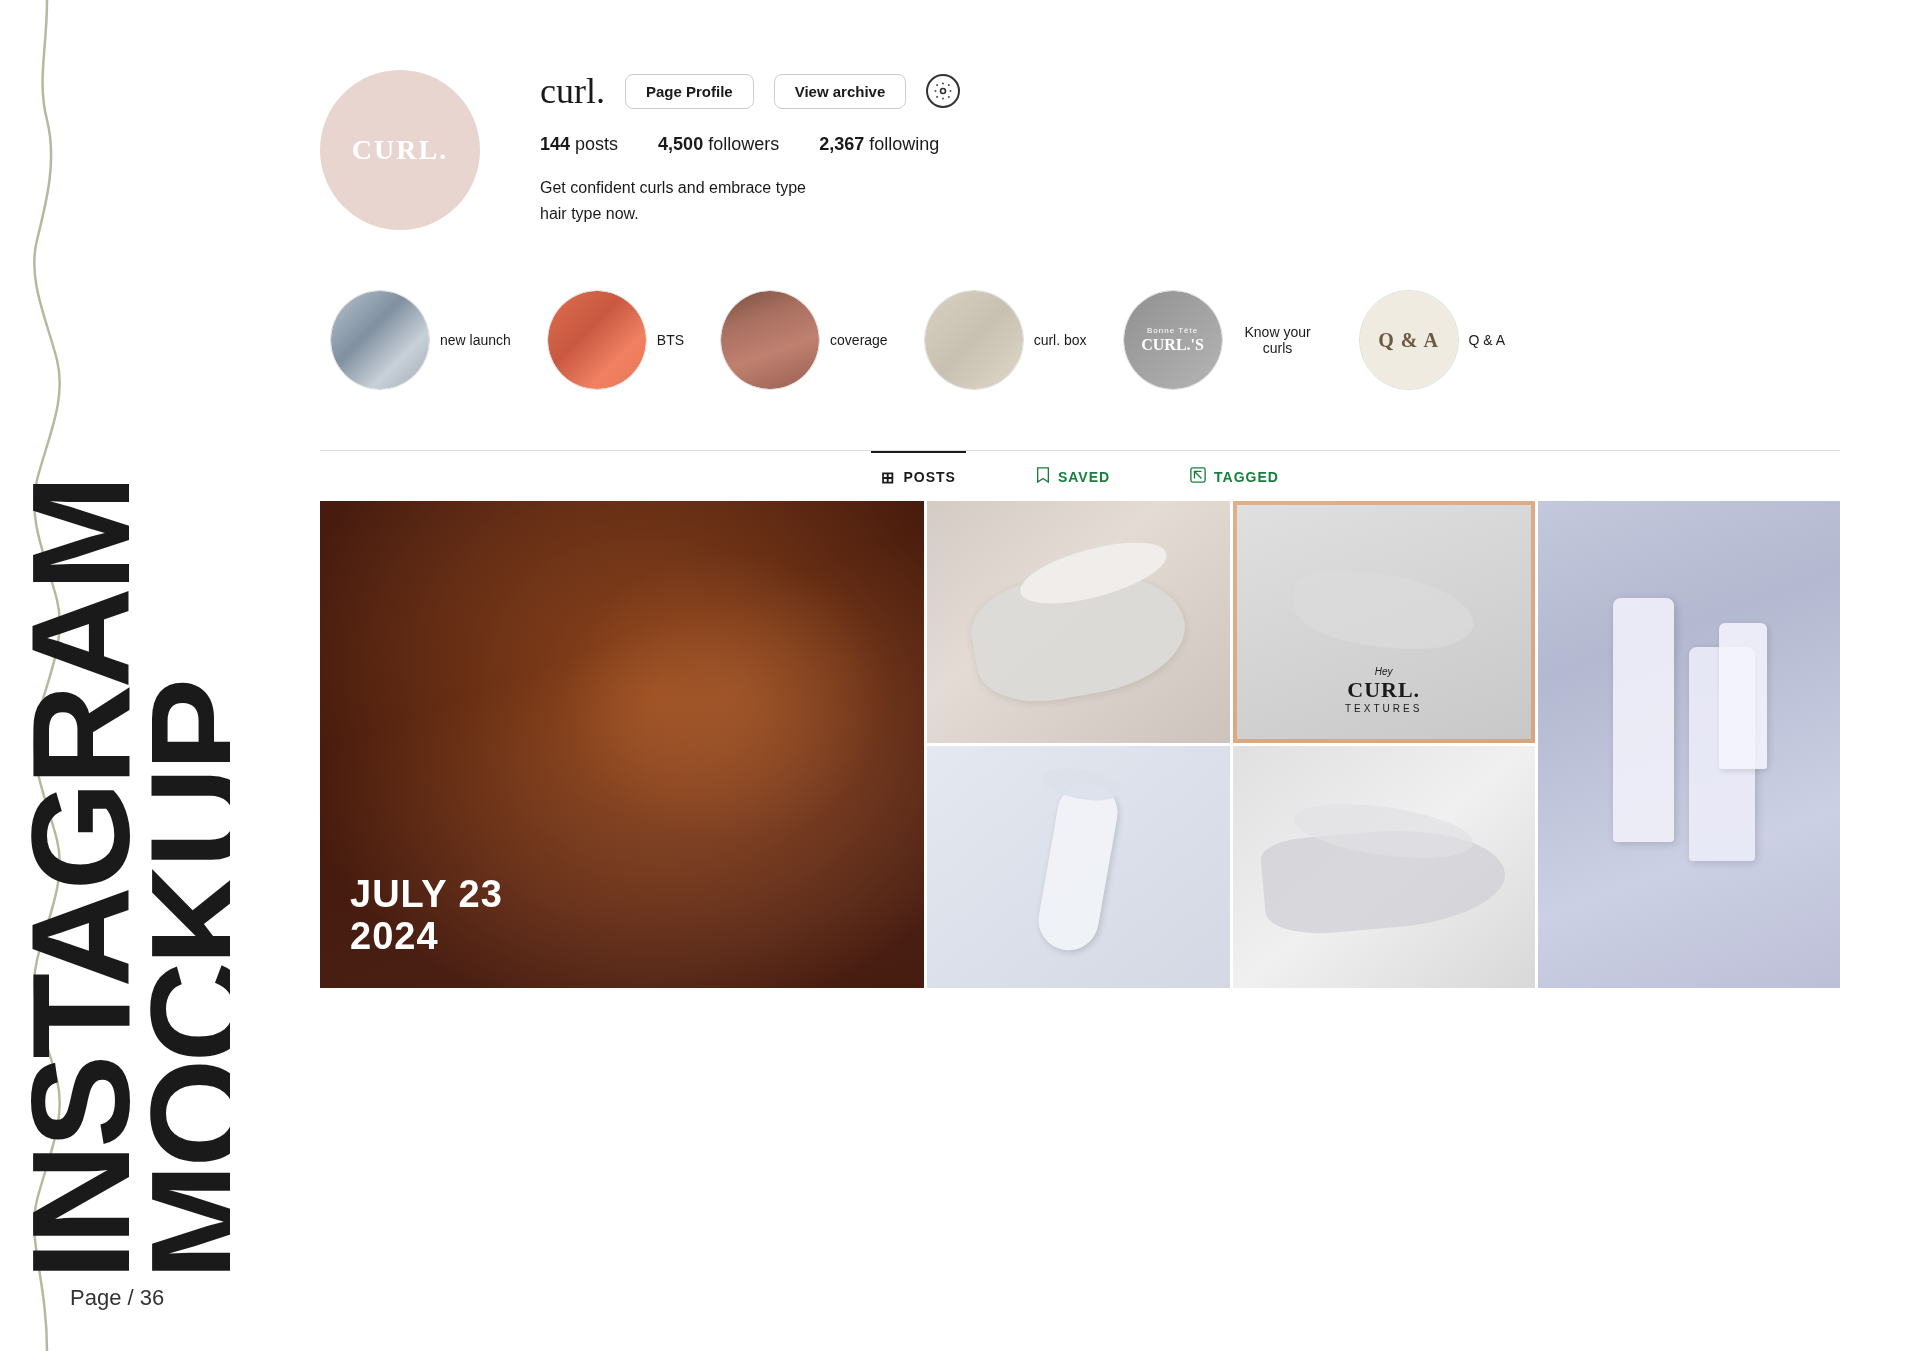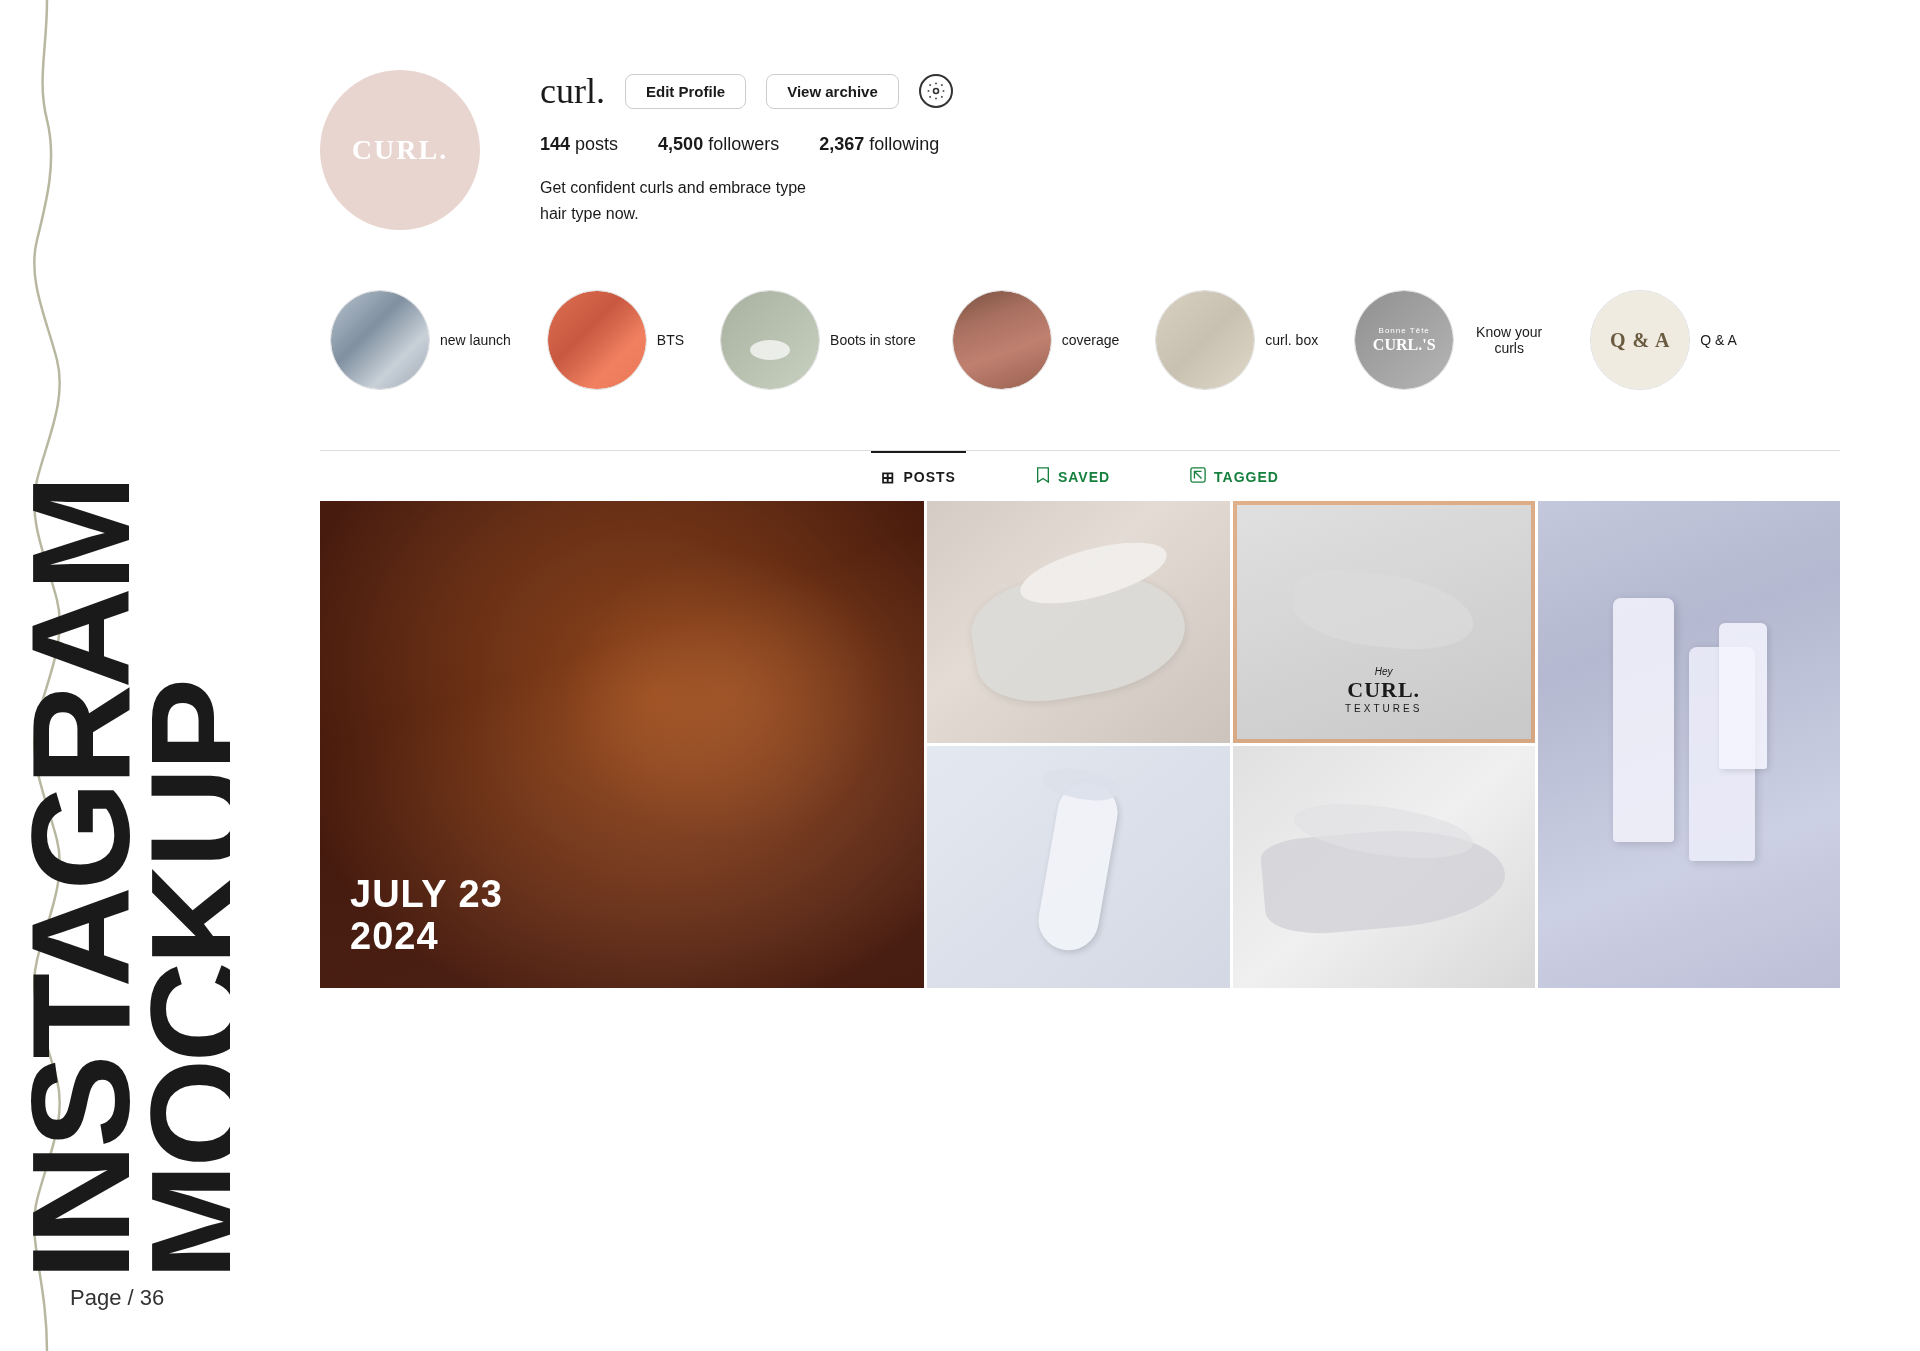--- a/index.html
+++ b/index.html
@@ -341,21 +341,21 @@
 <div class="main-content">
 
   <div class="profile-section">
     <div class="profile-avatar">
       <span class="profile-avatar-text">CURL.</span>
     </div>
 
     <div class="profile-info">
       <div class="profile-header">
         <span class="profile-username">curl.</span>
-        <button class="profile-btn">Edit Profile</button>
+        <button class="profile-btn">Page Profile</button>
         <button class="profile-btn">View archive</button>
         <div class="settings-icon">
           <svg width="20" height="20" viewBox="0 0 24 24" fill="none" stroke="#333" stroke-width="2">
             <circle cx="12" cy="12" r="3"></circle>
             <path d="M12 2v2M12 20v2M4.22 4.22l1.42 1.42M18.36 18.36l1.42 1.42M2 12h2M20 12h2M4.22 19.78l1.42-1.42M18.36 5.64l1.42-1.42"></path>
           </svg>
         </div>
       </div>
 
       <div class="stats-row">
@@ -389,28 +389,20 @@
       <span class="highlight-label">new launch</span>
     </div>
 
     <div class="highlight-item">
       <div class="highlight-circle">
         <div class="highlight-circle-inner" style="background: linear-gradient(135deg, #e07050 0%, #c85840 40%, #f08060 70%, #e87855 100%);"></div>
       </div>
       <span class="highlight-label">BTS</span>
     </div>
 
-    <div class="highlight-item">
-      <div class="highlight-circle">
-        <div class="highlight-circle-inner" style="background: linear-gradient(135deg, #a8b0a0 0%, #b8c0b0 50%, #c8d0c0 100%); position:relative;">
-          <div style="position:absolute;bottom:30%;left:50%;transform:translateX(-50%);width:40px;height:20px;background:rgba(255,255,255,0.7);border-radius:50%;"></div>
-        </div>
-      </div>
-      <span class="highlight-label">Boots in store</span>
-    </div>
 
     <div class="highlight-item">
       <div class="highlight-circle">
         <div class="highlight-circle-inner" style="background: linear-gradient(160deg, #7a5040 0%, #a87060 30%, #c08070 60%, #986050 100%);"></div>
       </div>
       <span class="highlight-label">coverage</span>
     </div>
 
     <div class="highlight-item">
       <div class="highlight-circle">

